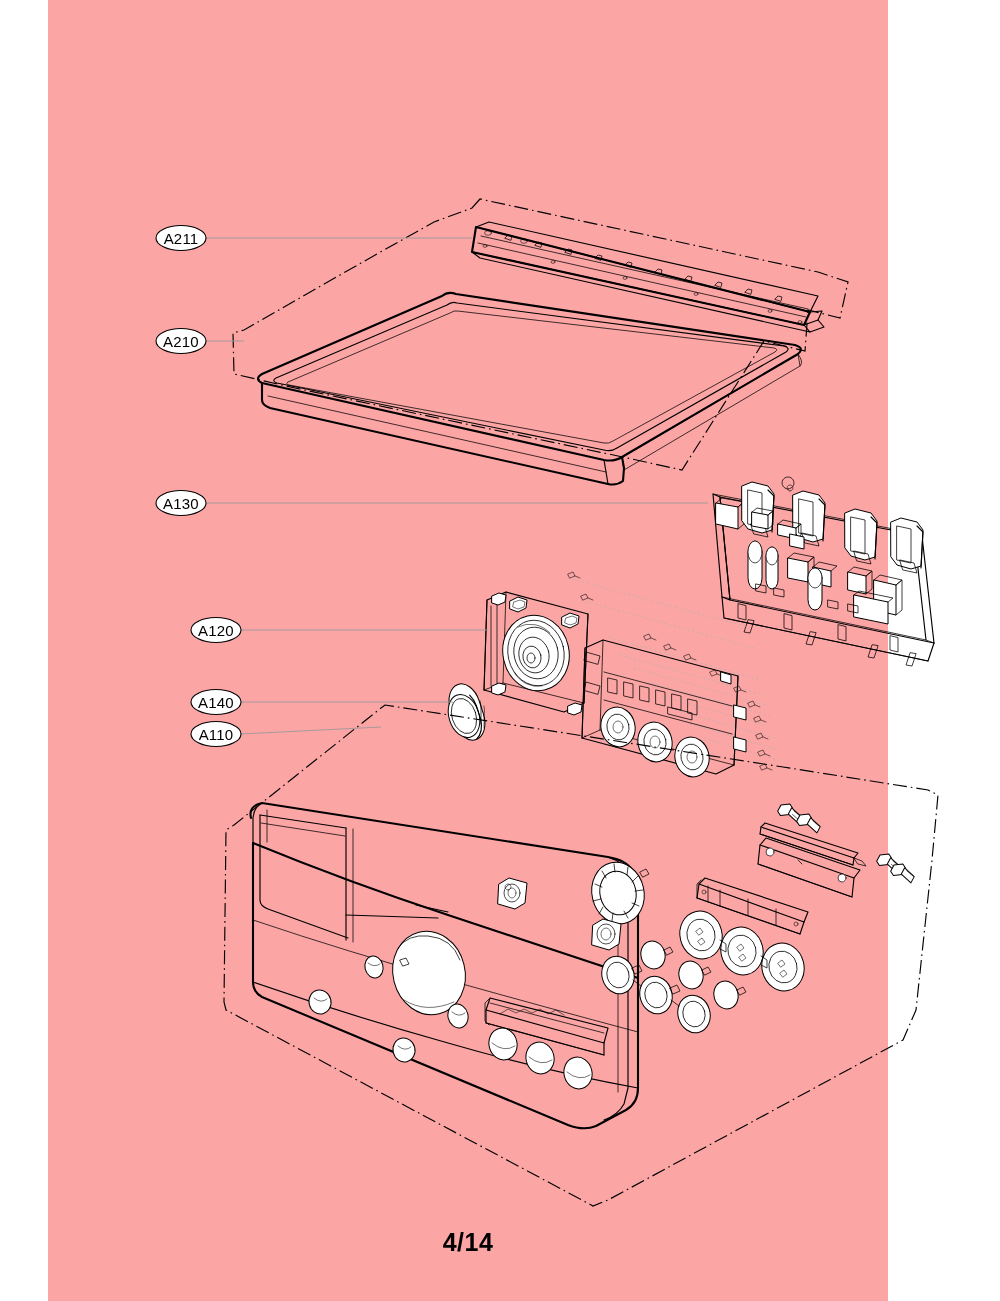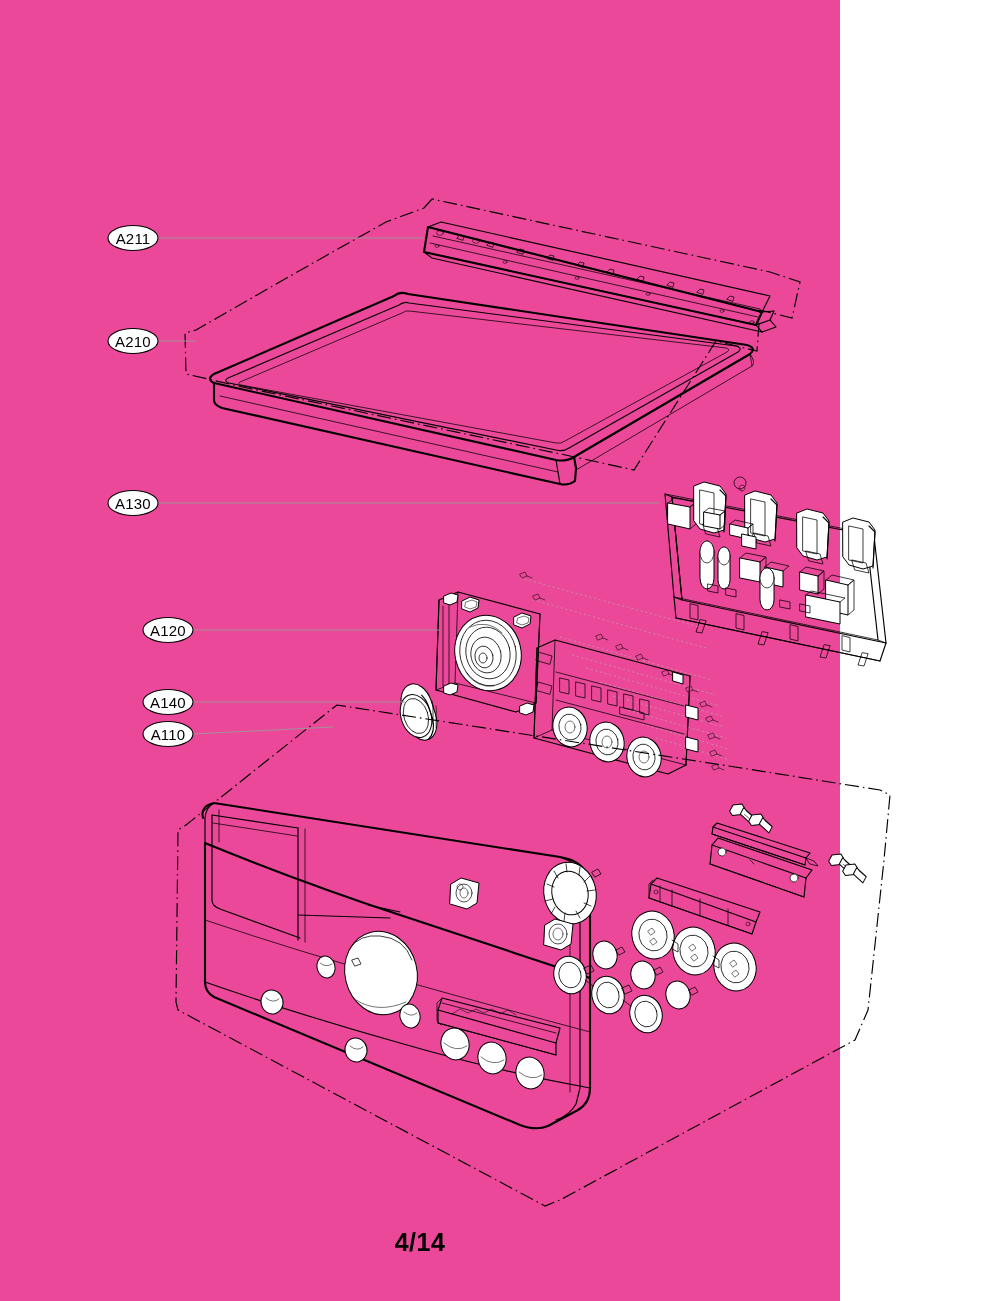--- a/index.html
+++ b/index.html
@@ -4,21 +4,21 @@
 <title>Parts Diagram</title>
 <style>
   html,body{margin:0;padding:0;background:#ffffff;}
   body{
     width:1000px;height:1301px;
     font-family:"Liberation Sans", sans-serif;
     color:#000;
     overflow:hidden;
     position:relative;
   }
-  #sheet{position:relative;width:840px;height:1301px;background:#ec4899;}
+  #sheet{position:relative;width:840px;height:1301px;background:#fca5a5;margin-left:48px;}
   #dwg{position:absolute;left:0;top:0;width:1000px;height:1301px;}
   .pageno{
     position:absolute;
     left:0;right:0;
     top:1228px;
     text-align:center;
     font-size:25px;
     font-weight:bold;
     letter-spacing:0.5px;
     font-family:"Liberation Sans", sans-serif;

